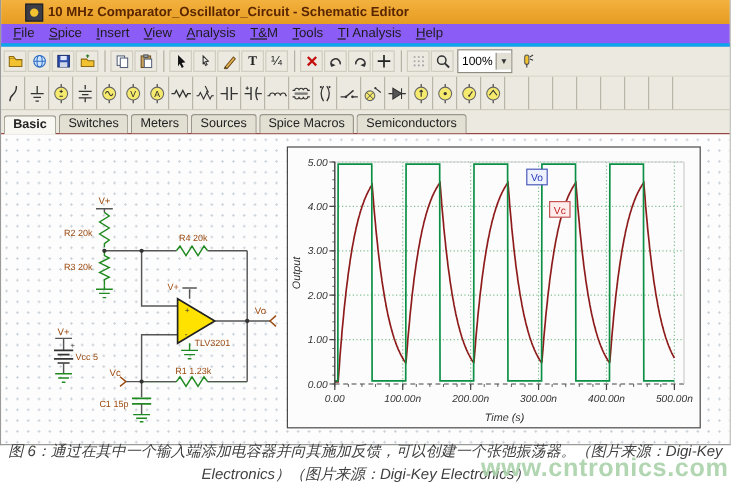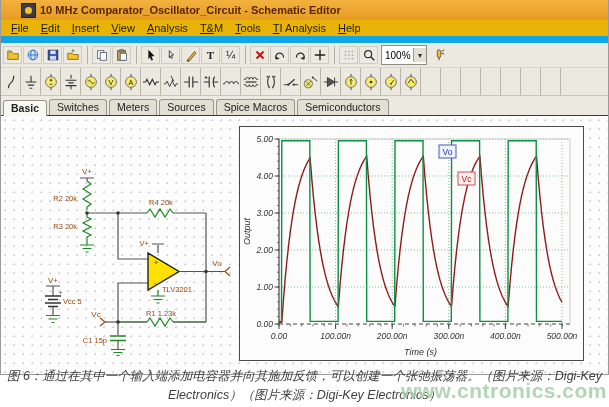--- a/index.html
+++ b/index.html
@@ -4,21 +4,21 @@
 <style>
   html,body{margin:0;padding:0;background:#fff;font-family:"Liberation Sans",sans-serif;}
   .page{position:relative;width:609px;height:407px;background:#fff;overflow:hidden;}
   .window{position:absolute;left:0;top:0;width:607px;border:1px solid #9a9a9a;border-top:none;background:#ece9e0;}
   
   .titlebar{height:20px;background:linear-gradient(#f3b13e,#e69c22);display:flex;align-items:center;padding:0 20px;gap:4px;}
   .titlebar .ttext{font-size:11px;font-weight:bold;color:#5a2600;white-space:nowrap;}
   .appicon{width:13px;height:13px;background:#3c3c46;border:1px solid #222;display:inline-flex;align-items:center;justify-content:center;}
   .appicon i{display:block;width:7px;height:7px;border-radius:50%;background:#f2c230;}
   
-  .menubar{height:16px;background:#eab308;border-bottom:7px solid #0ea5e9;display:flex;align-items:center;padding-left:4px;}
+  .menubar{height:16px;background:#8b5cf6;border-bottom:3px solid #0ea5e9;display:flex;align-items:center;padding-left:4px;}
   .menu-item{font-size:11px;color:#1d1d1d;padding:0 6px;display:inline-block;cursor:default;}
   .menu-item::first-letter{text-decoration:underline;}
   
   .toolbar1{height:22px;background:#ece9e0;border-bottom:1px solid #d9d5c9;display:flex;align-items:center;padding:1px 2px;}
   .tb{width:19px;height:18px;border:1px solid #cfccc0;background:#ece9e0;margin-right:1px;display:inline-flex;align-items:center;justify-content:center;font-size:11px;color:#222;box-sizing:border-box;}
   .tb svg{width:14px;height:14px;display:block;}
   .tbsep{width:1px;height:18px;background:#b5b1a4;margin:0 4px;}
   .zoombox{width:46px;height:20px;background:#fff;border:1px solid #8f8b80;display:inline-flex;align-items:center;font-size:10px;padding-left:3px;box-sizing:border-box;margin:0 2px;}
   .zoombox .arr{margin-left:auto;width:12px;height:14px;background:#e3e0d6;border-left:1px solid #9a968b;font-size:7px;display:flex;align-items:center;justify-content:center;color:#333;}
   .toolbar2{height:27px;background:#ece9e0;border-bottom:1px solid #c9c5b8;display:flex;align-items:stretch;}
@@ -45,21 +45,21 @@
 
     <div class="titlebar">
       <span class="appicon">
           <i></i>
         </span>
       <span class="ttext">10 MHz Comparator_Oscillator_Circuit - Schematic Editor</span>
     </div>
 
     <div class="menubar">
       <span class="menu-item">File</span>
-      <span class="menu-item">Edit</span>
+      <span class="menu-item">Spice</span>
       <span class="menu-item">Insert</span>
       <span class="menu-item">View</span>
       <span class="menu-item">Analysis</span>
       <span class="menu-item">T&amp;M</span>
       <span class="menu-item">Tools</span>
       <span class="menu-item">TI Analysis</span>
       <span class="menu-item">Help</span>
     </div>
 
     <div class="toolbar1">

